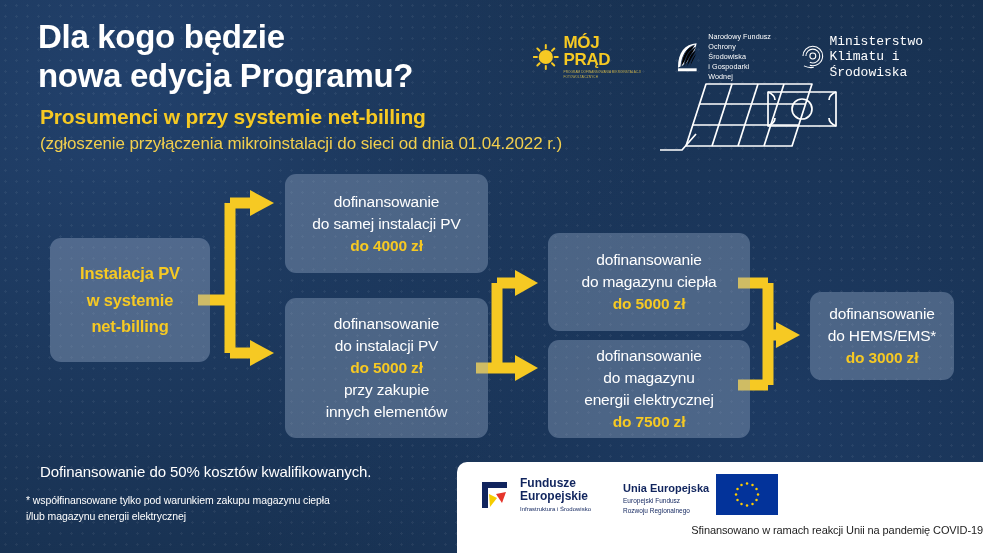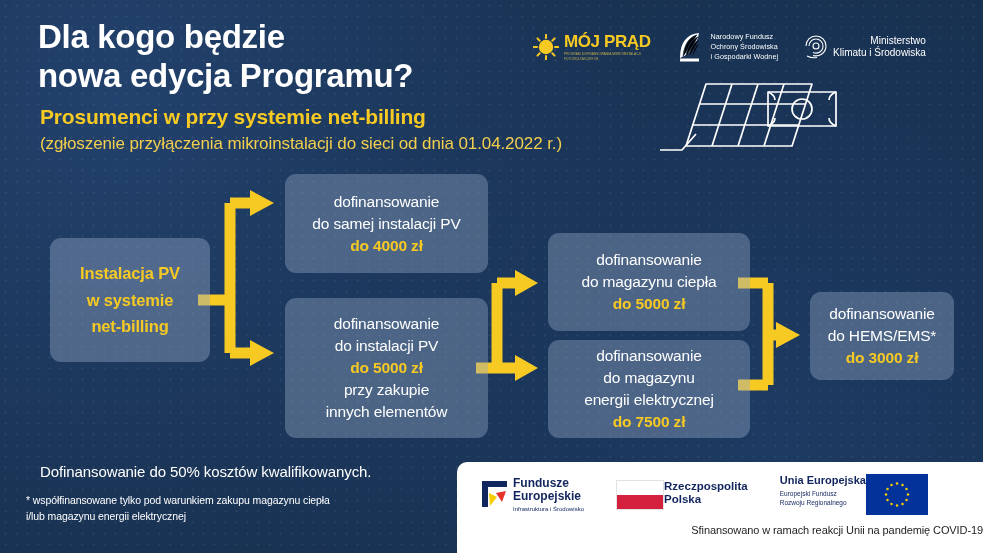--- a/index.html
+++ b/index.html
@@ -39,21 +39,21 @@
     color:#f2cf4e;font-size:17px;font-weight:400;letter-spacing:-0.1px;
   }
 
   
   .logo-row{position:absolute;top:32px;left:533px;display:flex;align-items:center;gap:26px;}
   .logo{display:flex;align-items:center;gap:5px;}
   .mojprad-text{display:flex;flex-direction:column;line-height:1;}
   .mp-main{color:#f6c923;font-size:17px;font-weight:bold;letter-spacing:-0.4px;}
   .mp-sub{color:#c9b04a;font-size:3.1px;letter-spacing:0.1px;margin-top:2px;white-space:pre-line;line-height:1.5;}
   .nfos-text{color:#ffffff;font-size:7.2px;line-height:1.38;white-space:pre-line;letter-spacing:0.05px;}
-  .min-text{color:#ffffff;font-size:10px;line-height:1.18;white-space:pre-line;font-family:Liberation Sans, sans-serif;text-align:right;}
+  .min-text{color:#ffffff;font-size:13px;line-height:1.18;white-space:pre-line;font-family:Liberation Mono, monospace;}
 
   
   .solar{position:absolute;left:660px;top:78px;}
 
   
   .fbox{
     position:absolute;
     background:rgba(150,170,198,0.40);
     border-radius:11px;
     display:flex;flex-direction:column;align-items:center;justify-content:center;
@@ -87,21 +87,21 @@
     color:#ffffff;font-size:10.5px;line-height:1.55;letter-spacing:-0.1px;
     white-space:pre-line;
   }
 
   
   #footer{
     position:absolute;left:457px;top:462px;width:526px;height:91px;
     background:#ffffff;border-top-left-radius:10px;
   }
   .f-logos{position:absolute;top:12px;left:22px;display:flex;align-items:center;gap:32px;}
-  .f-item{display:flex;align-items:flex-start;}
+  .f-item{display:flex;align-items:flex-end;gap:7px;}
   .fe-text{line-height:1.12;}
   .fe-1{color:#11255e;font-size:12px;font-weight:bold;}
   .fe-2{color:#11255e;font-size:6px;margin-top:2px;}
   .pl-flag{width:48px;height:30px;border:1px solid #e2e2e2;box-sizing:border-box;}
   .pl-flag .w{height:50%;background:#ffffff;}
   .pl-flag .r{height:50%;background:#d4213d;}
   .rp-text{color:#11255e;font-size:11.5px;font-weight:bold;line-height:1.18;white-space:pre-line;}
   .ue-text{color:#11255e;line-height:1.15;text-align:left;}
   .ue-1{font-size:11px;font-weight:bold;}
   .ue-2{font-size:6.5px;margin-top:2px;white-space:pre-line;line-height:1.45;}
@@ -272,28 +272,20 @@
           <polygon points="17,16 27,14 23,25" fill="#e5352b"></polygon>
           <polygon points="10,16 18,20 11,29" fill="#f5cc00"></polygon>
         </svg>
         <div class="fe-text">
           <div class="fe-1" style="white-space:pre-line">Fundusze
 Europejskie</div>
           <div class="fe-2">Infrastruktura i Środowisko</div>
         </div>
       </div>
 
-      <div class="f-item">
-        <div class="pl-flag">
-          <div class="w"></div>
-            <div class="r"></div>
-        </div>
-        <div class="rp-text">Rzeczpospolita
-Polska</div>
-      </div>
 
       <div class="f-item">
         <div class="ue-text">
           <div class="ue-1">Unia Europejska</div>
           <div class="ue-2">Europejski Fundusz
 Rozwoju Regionalnego</div>
         </div>
         <div class="eu-flag">
           <svg width="62" height="41" viewBox="0 0 62 41">
             <g fill="#ffcc00">

